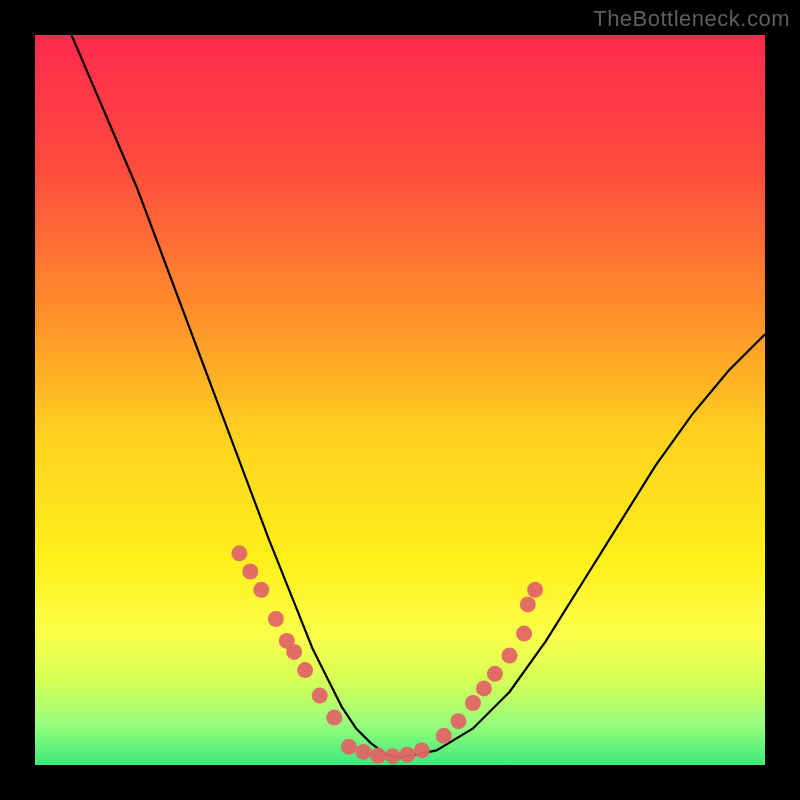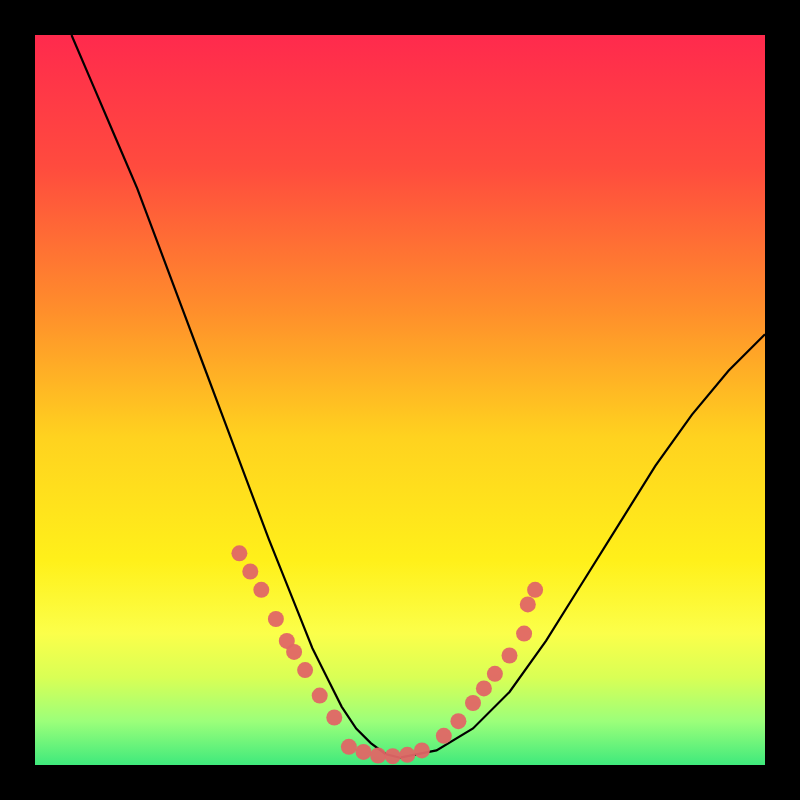--- a/index.html
+++ b/index.html
@@ -37,20 +37,21 @@
   .plot-area svg {
     width: 100%;
     height: 100%;
     display: block;
   }
 </style>
 </head>
 <body>
 
 <div class="frame">
+  <div class="watermark">TheBottleneck.com</div>
   <div class="plot-area">
     <svg viewBox="0 0 730 730">
       <defs>
         <linearGradient id="bg-grad" x1="0" y1="0" x2="0" y2="1">
             <stop offset="0%" stop-color="#ff2a4d"></stop>
             <stop offset="18%" stop-color="#ff4b3e"></stop>
             <stop offset="38%" stop-color="#ff8f2b"></stop>
             <stop offset="55%" stop-color="#ffd21f"></stop>
             <stop offset="72%" stop-color="#fff01a"></stop>
             <stop offset="82%" stop-color="#fbff4a"></stop>

